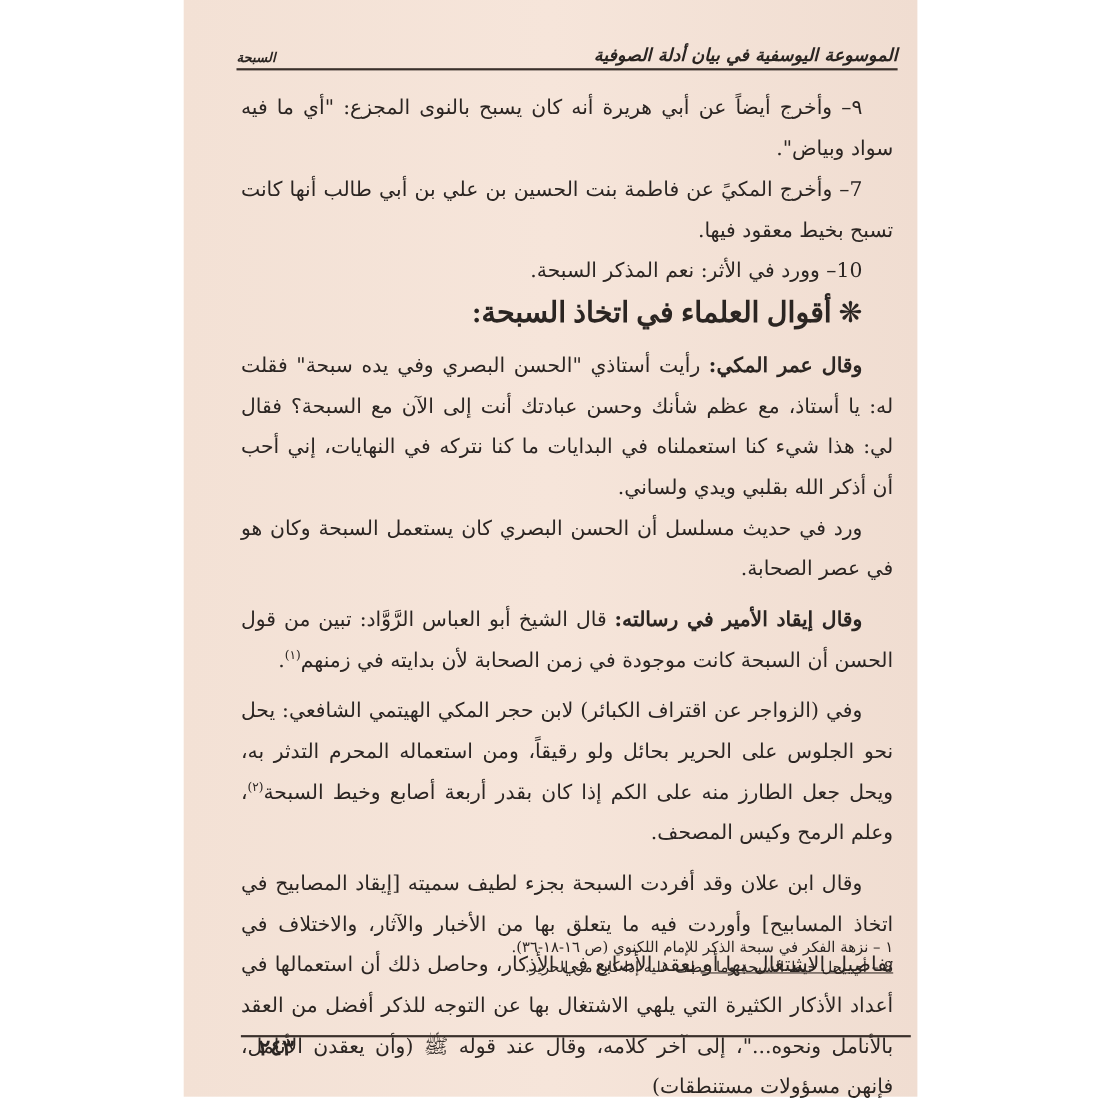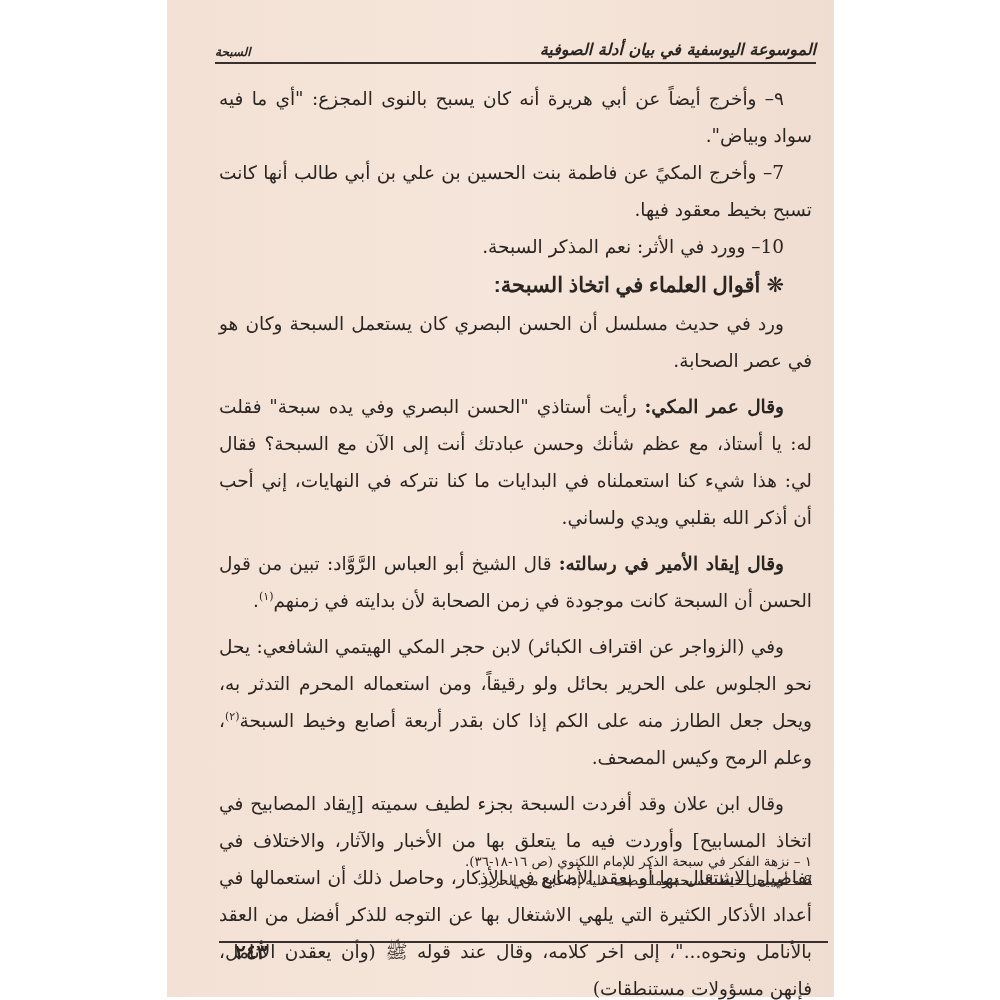--- a/index.html
+++ b/index.html
@@ -38,23 +38,23 @@
       font-size: 18.5px;
       line-height: 37px;
       text-align: justify;
       text-align-last: right;
     }
     .body-text p { margin: 0; }
     .body-text p.para { text-indent: 28px; }
     .body-text p.gap { margin-top: 9px; }
     .body-text p.num-item { text-indent: 28px; }
     .heading {
-      font-family: Liberation Sans, sans-serif;
+      font-family: Liberation Serif, serif;
       font-weight: bold;
-      font-size: 21px;
+      font-size: 26px;
       line-height: 40px;
       text-indent: 28px;
       margin: 0 0 6px 0;
     }
     .heading .star { font-weight: normal; margin-left: 6px; }
     .bold-lead { font-weight: bold; }
     sup { font-size: 11px; line-height: 0; }
     .fn-rule {
       position: absolute;
       right: 22px; top: 884px;
@@ -91,23 +91,23 @@
     <span class="section-title">السبحة</span>
   </div>
 
   <div class="body-text">
     <p class="num-item"><span>٩</span><span>– وأخرج أيضاً عن أبي هريرة أنه كان يسبح بالنوى المجزع: "أي ما فيه سواد وبياض".</span></p>
     <p class="num-item"><span>7</span><span>– وأخرج المكيً عن فاطمة بنت الحسين بن علي بن أبي طالب أنها كانت تسبح بخيط معقود فيها.</span></p>
     <p class="num-item"><span>10</span><span>– وورد في الأثر: نعم المذكر السبحة.</span></p>
 
     <p class="heading"><span class="star">❋</span><span>أقوال العلماء في اتخاذ السبحة:</span></p>
 
+    <p class="para gap"><span class="bold-lead">وقال عمر المكي:</span><span> رأيت أستاذي "الحسن البصري وفي يده سبحة" فقلت له: يا أستاذ، مع عظم شأنك وحسن عبادتك أنت إلى الآن مع السبحة؟ فقال لي: هذا شيء كنا استعملناه في البدايات ما كنا نتركه في النهايات، إني أحب أن أذكر الله بقلبي ويدي ولساني.</span></p>
+
     <p class="para"><span>ورد في حديث مسلسل أن الحسن البصري كان يستعمل السبحة وكان هو في عصر الصحابة.</span></p>
-
-    <p class="para gap"><span class="bold-lead">وقال عمر المكي:</span><span> رأيت أستاذي "الحسن البصري وفي يده سبحة" فقلت له: يا أستاذ، مع عظم شأنك وحسن عبادتك أنت إلى الآن مع السبحة؟ فقال لي: هذا شيء كنا استعملناه في البدايات ما كنا نتركه في النهايات، إني أحب أن أذكر الله بقلبي ويدي ولساني.</span></p>
 
     <p class="para gap"><span class="bold-lead">وقال إيقاد الأمير في رسالته:</span><span> قال الشيخ أبو العباس الرَّوَّاد: تبين من قول الحسن أن السبحة كانت موجودة في زمن الصحابة لأن بدايته في زمنهم</span><sup>(١)</sup><span>.</span></p>
 
     <p class="para gap"><span>وفي (الزواجر عن اقتراف الكبائر) لابن حجر المكي الهيتمي الشافعي: يحل نحو الجلوس على الحرير بحائل ولو رقيقاً، ومن استعماله المحرم التدثر به، ويحل جعل الطارز منه على الكم إذا كان بقدر أربعة أصابع وخيط السبحة</span><sup>(٢)</sup><span>، وعلم الرمح وكيس المصحف.</span></p>
 
     <p class="para gap"><span>وقال ابن علان وقد أفردت السبحة بجزء لطيف سميته [إيقاد المصابيح في اتخاذ المسابيح] وأوردت فيه ما يتعلق بها من الأخبار والآثار، والاختلاف في تفاصيل الاشتغال بها أو بعقد الأصابع في الأذكار، وحاصل ذلك أن استعمالها في أعداد الأذكار الكثيرة التي يلهي الاشتغال بها عن التوجه للذكر أفضل من العقد بالأنامل ونحوه..."، إلى آخر كلامه، وقال عند قوله ﷺ (وأن يعقدن الأنامل، فإنهن مسؤولات مستنطقات)</span></p>
   </div>
 
   <div class="fn-rule"></div>
   <div class="footnotes">

